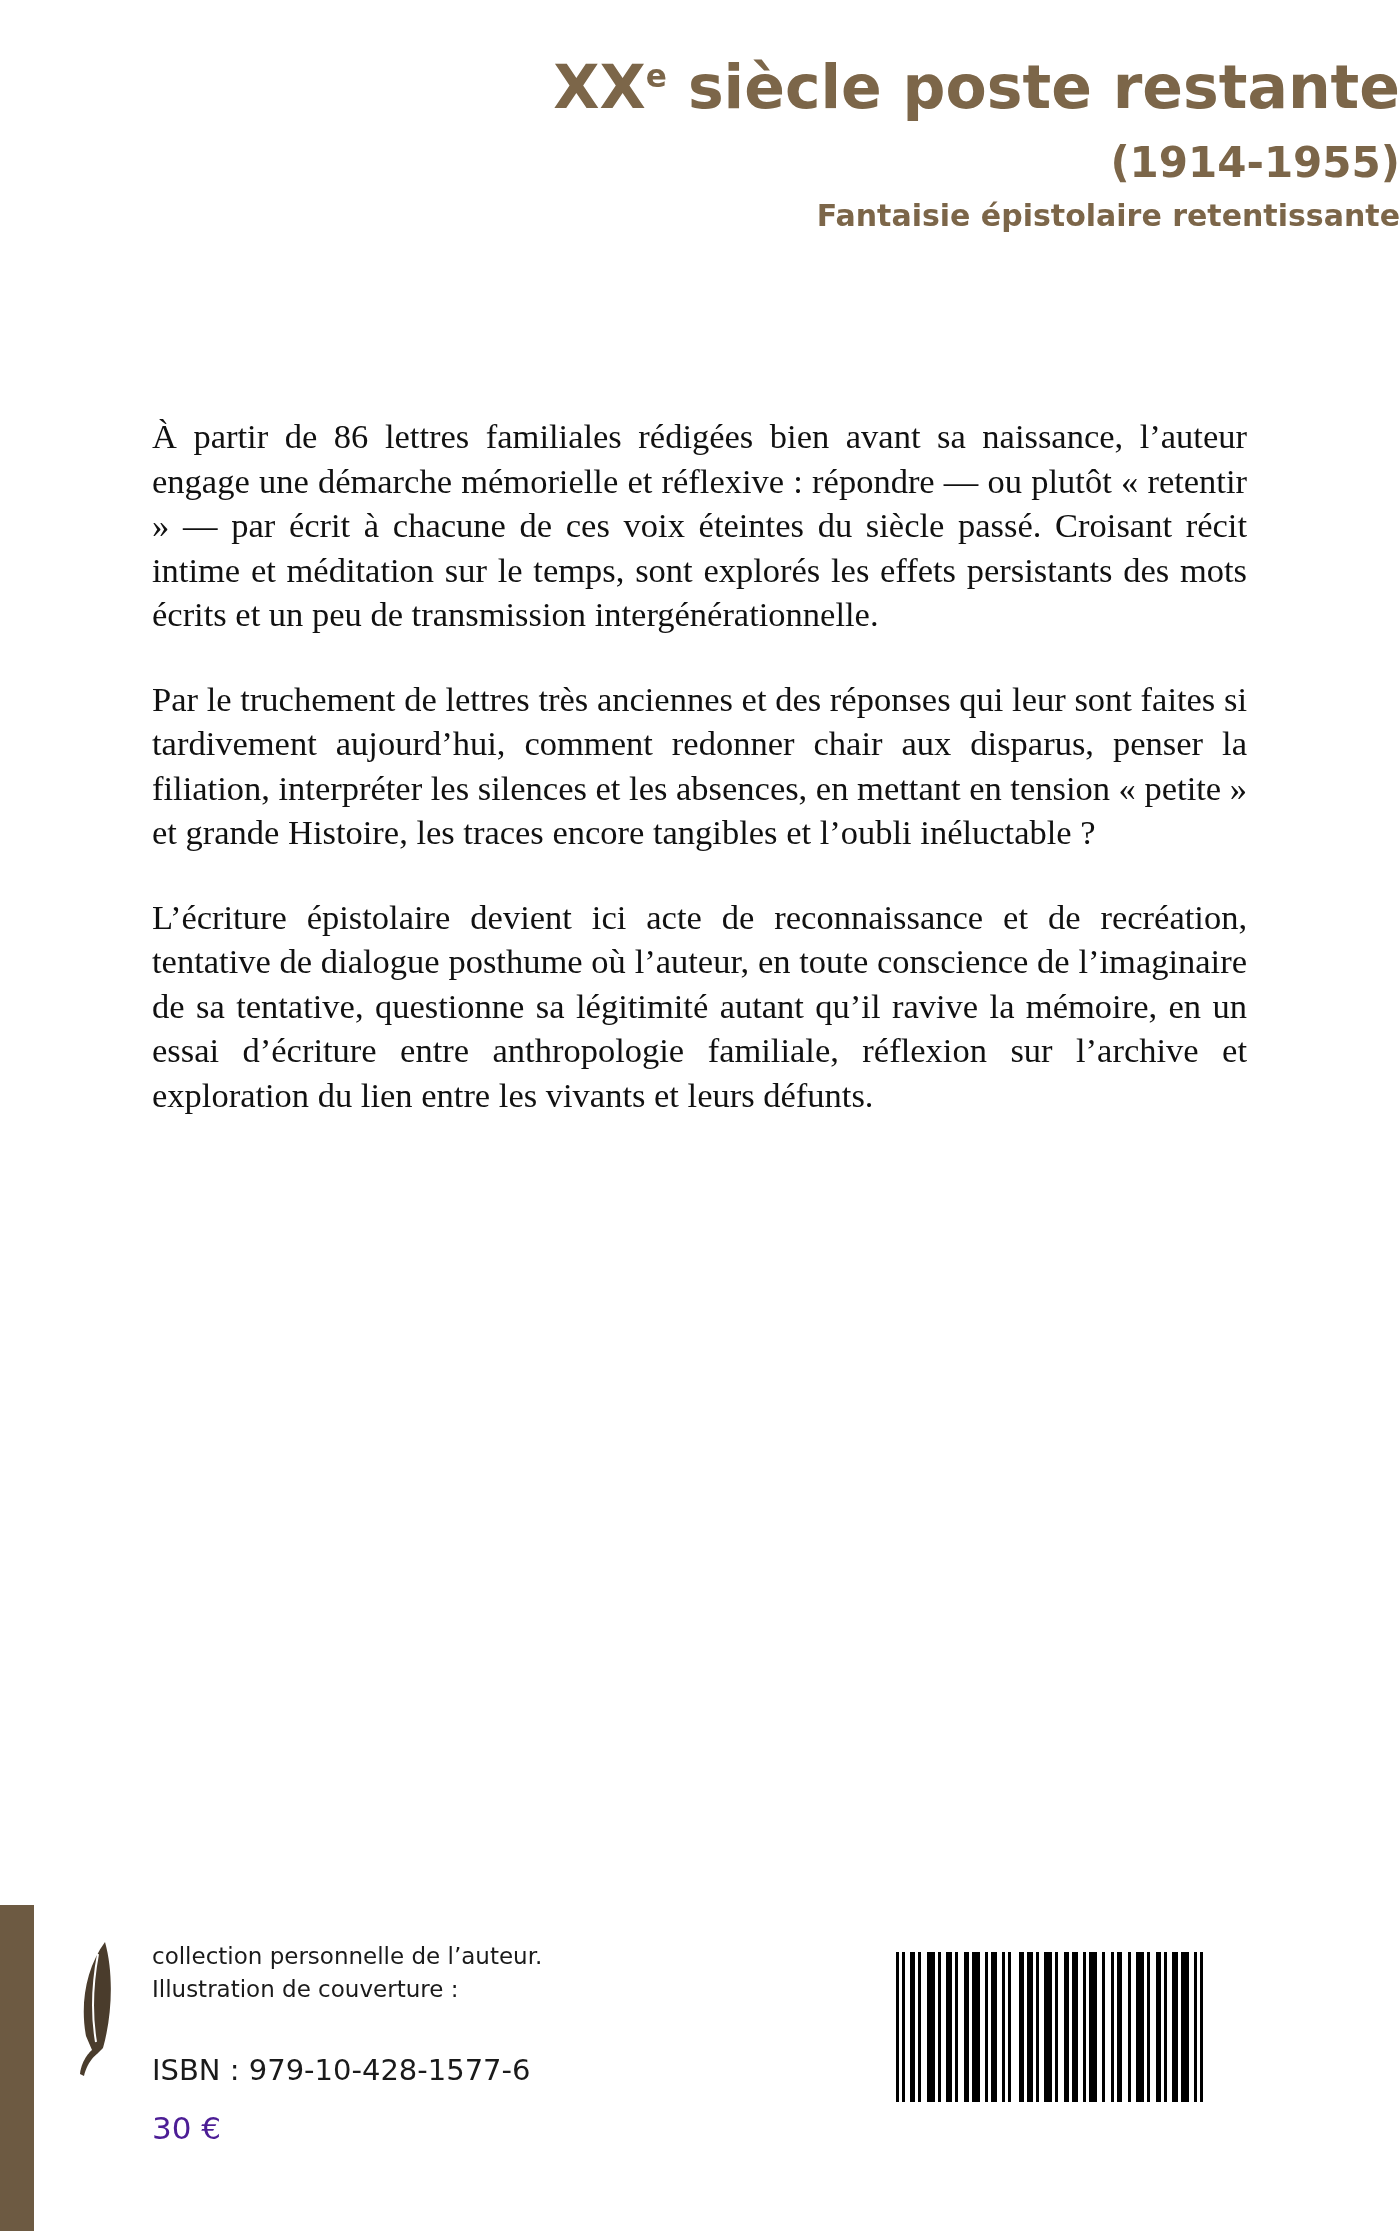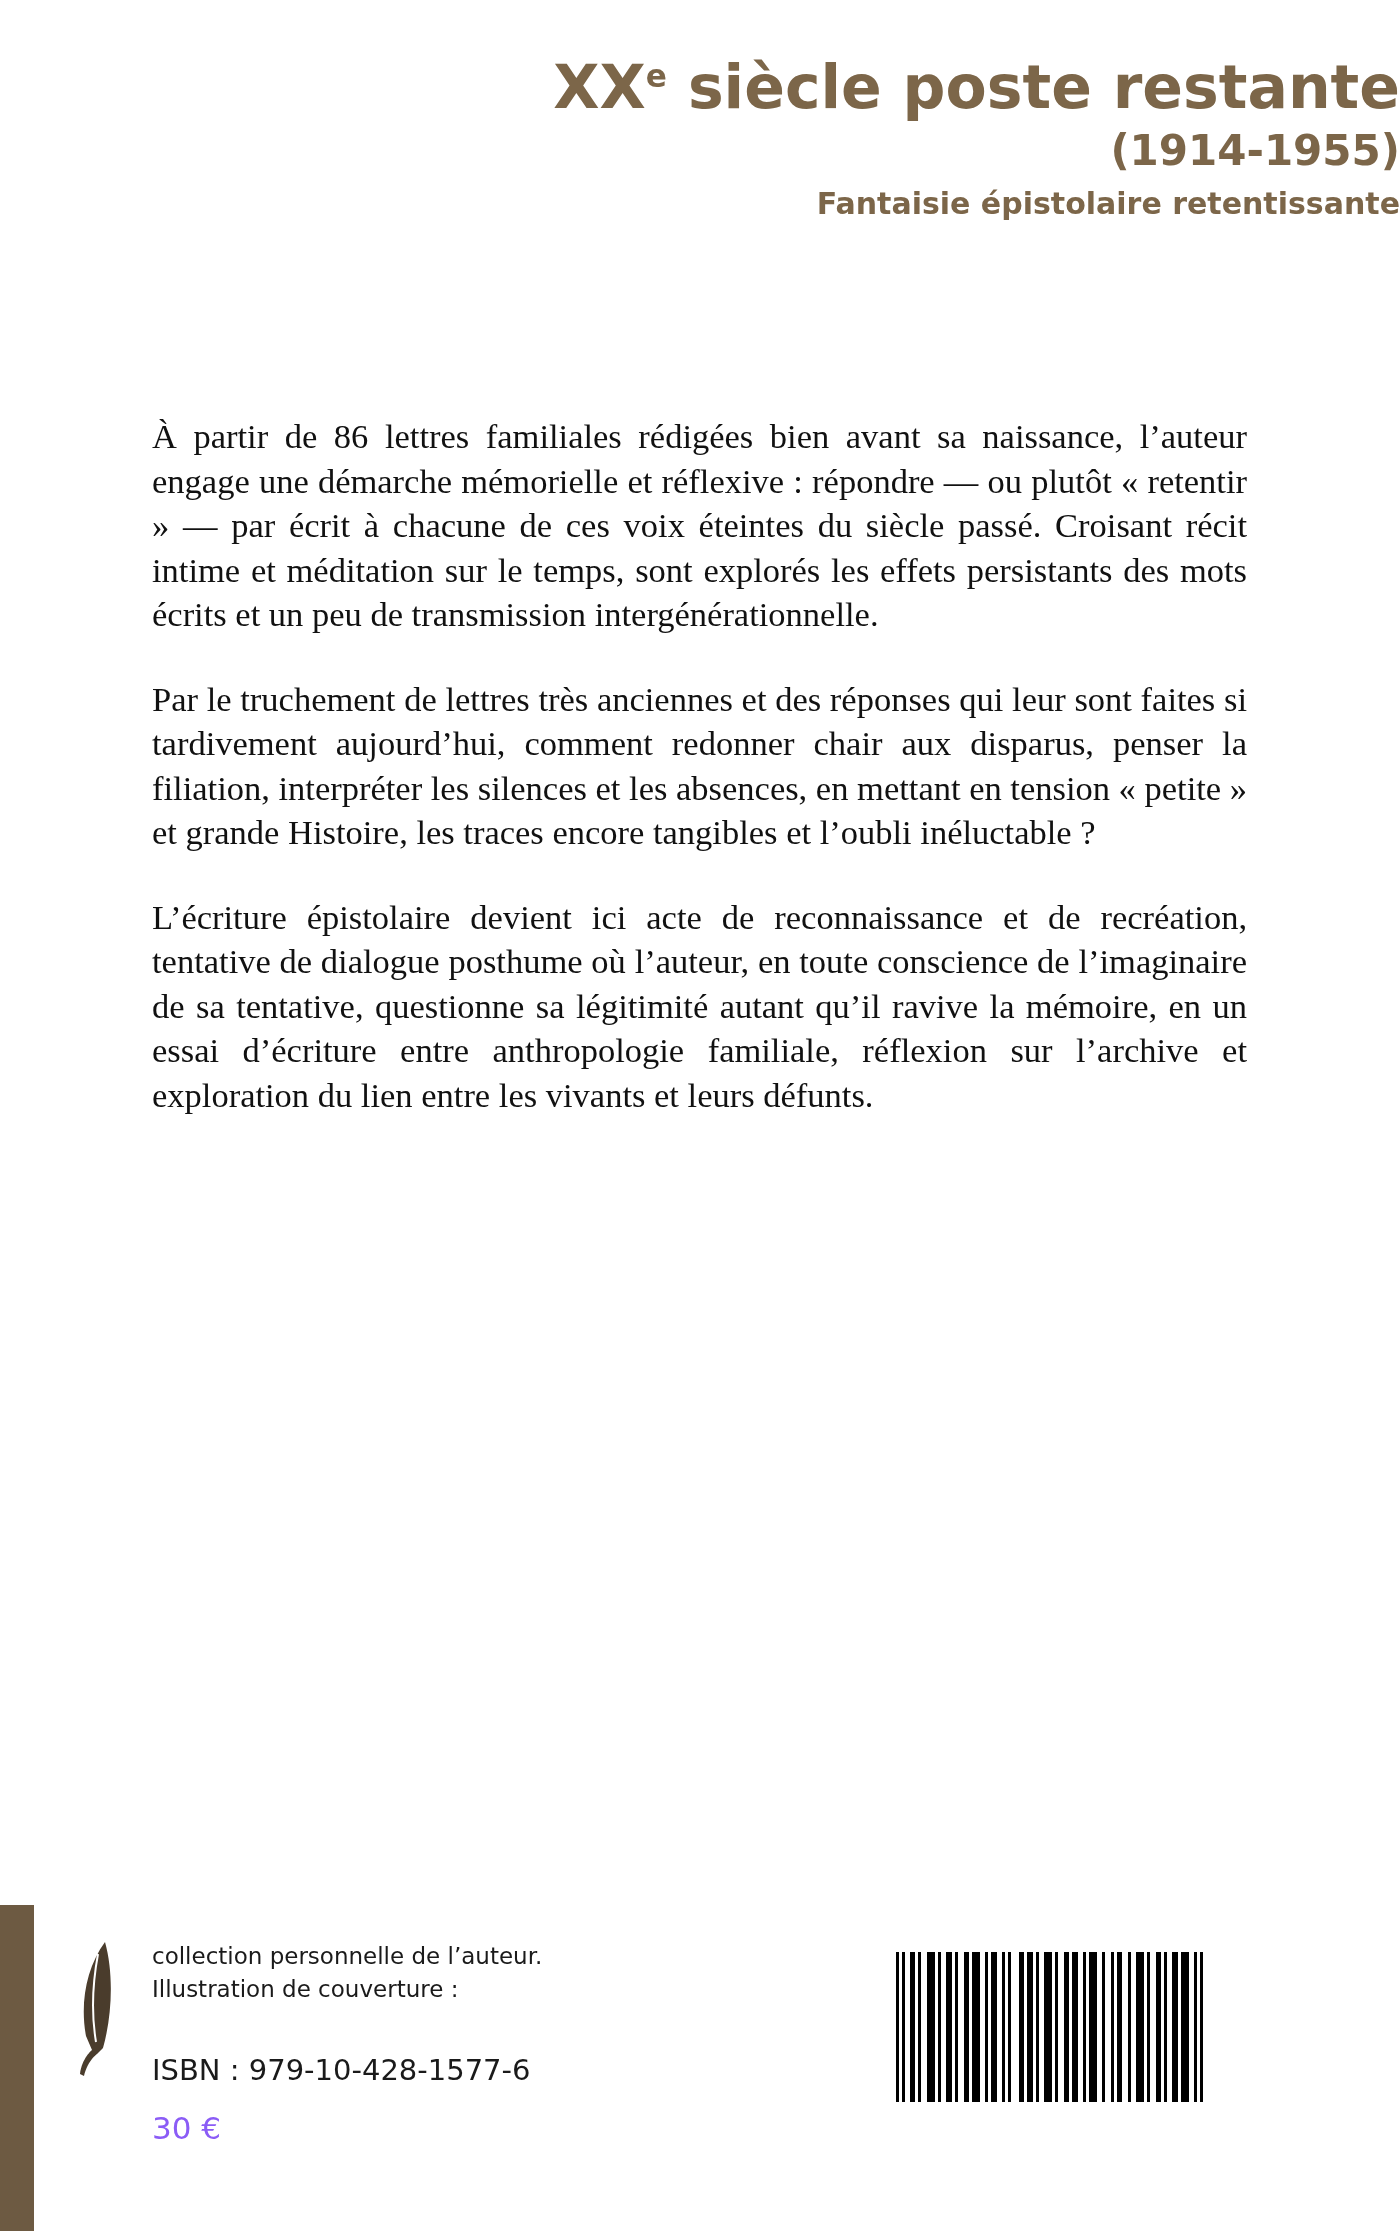--- a/index.html
+++ b/index.html
@@ -46,21 +46,21 @@
     font-size: 0.52em;
     vertical-align: super;
     font-weight: bold;
   }
   .title-years {
     font-family: "DejaVu Sans", sans-serif;
     font-weight: bold;
     font-size: 42px;
     line-height: 1.2;
     color: #7c6649;
-    margin-top: 6px;
+    margin-top: 18px;
   }
   .title-sub {
     font-family: "DejaVu Sans", sans-serif;
     font-weight: bold;
     font-size: 30px;
     line-height: 1.2;
     color: #7c6649;
     margin-top: 10px;
   }
 
@@ -125,21 +125,21 @@
     font-family: "DejaVu Sans", sans-serif;
     font-size: 29px;
     color: #1a1a1a;
   }
   .price {
     position: absolute;
     left: 152px;
     top: 2110px;
     font-family: "DejaVu Sans", sans-serif;
     font-size: 31px;
-    color: #8b5cf6;
+    color: #4c1d95;
   }
 
   
   .barcode {
     position: absolute;
     left: 896px;
     top: 1952px;
     width: 332px;
     height: 186px;
     background: #ffffff;

